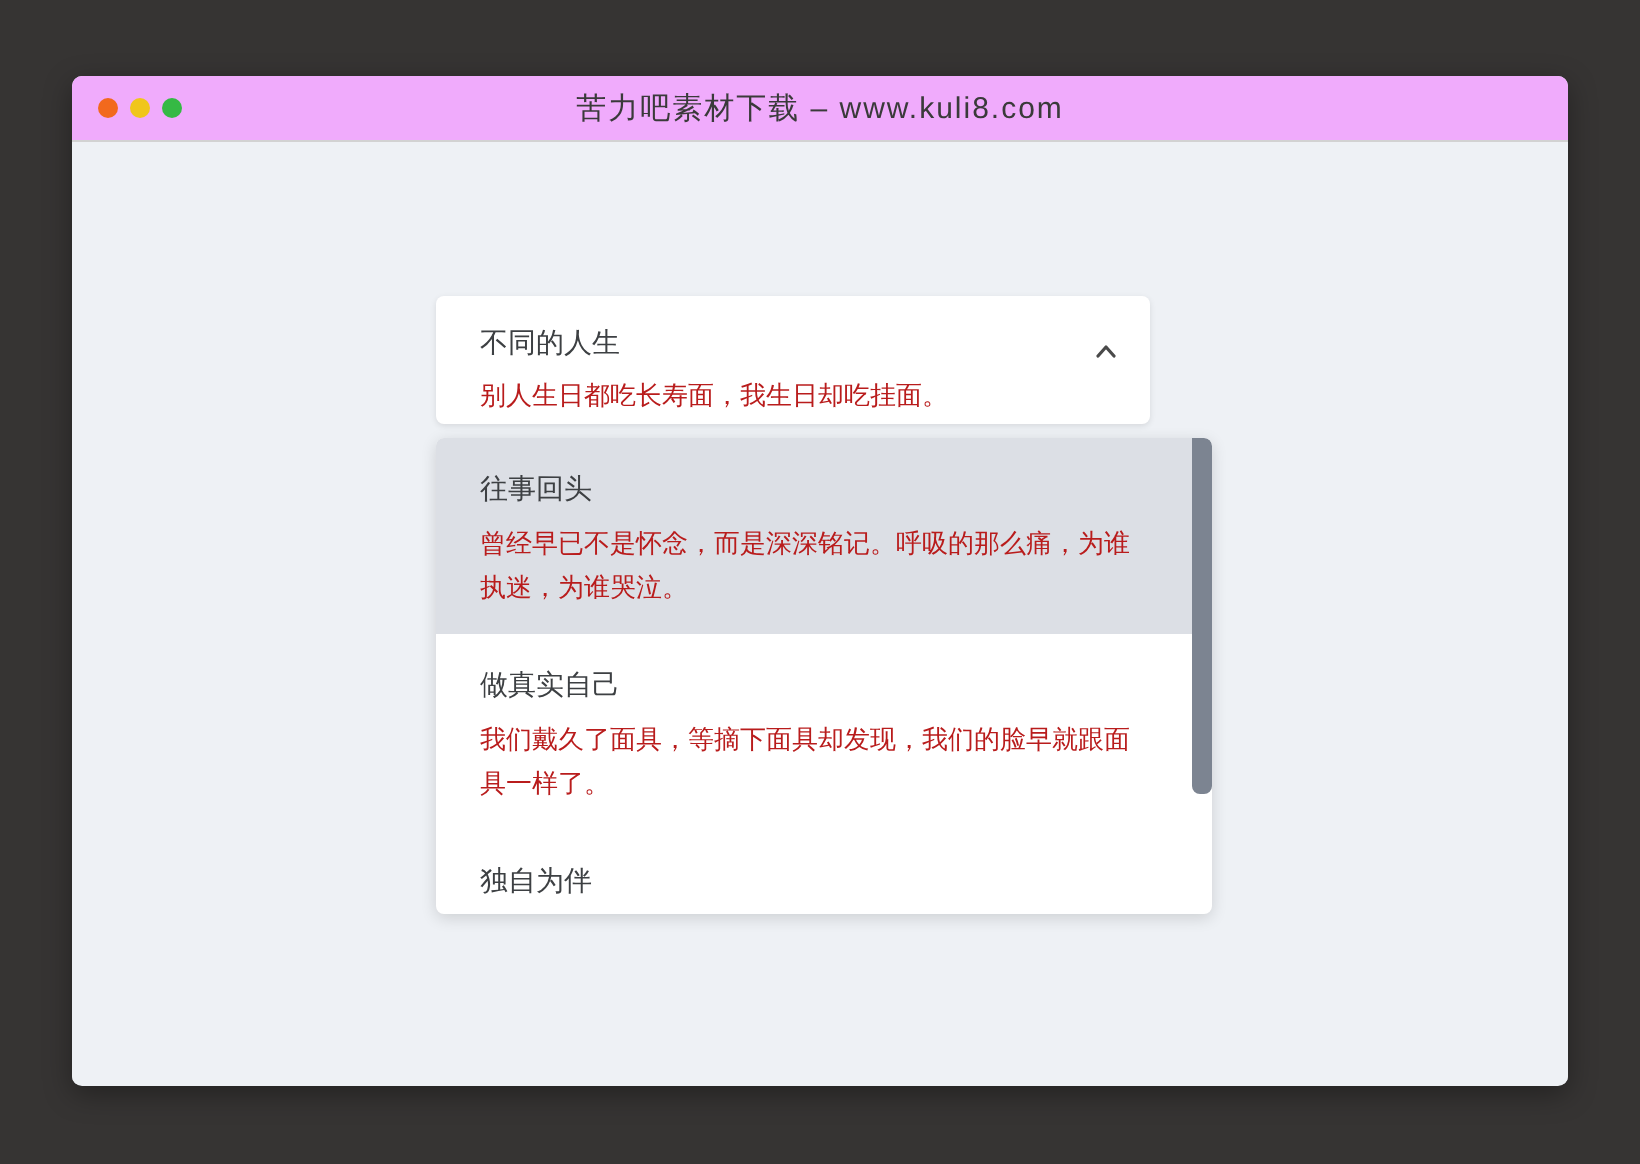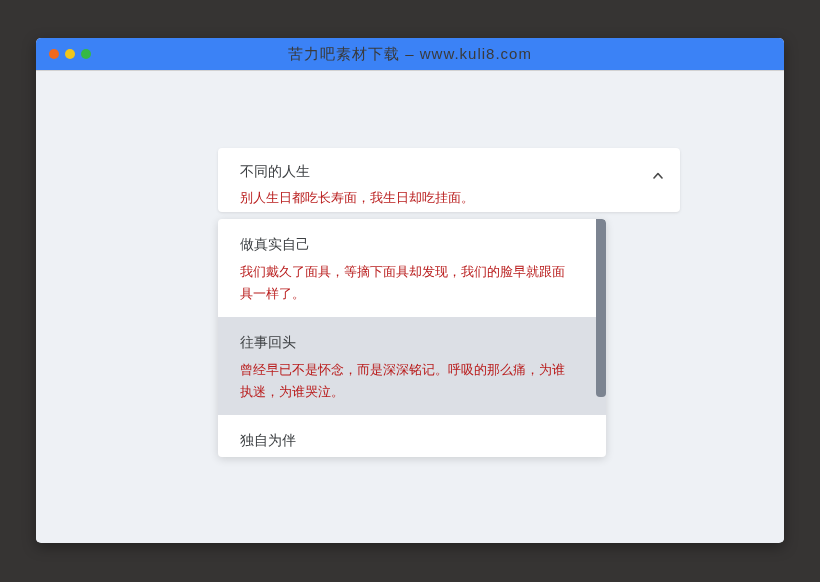--- a/index.html
+++ b/index.html
@@ -15,21 +15,21 @@
     left: 36px; top: 38px;
     width: 748px; height: 505px;
     border-radius: 5px;
     overflow: hidden;
     background: #eef1f5;
     box-shadow: 0 4px 14px rgba(0,0,0,0.35);
   }
   .titlebar {
     position: relative;
     height: 33px;
-    background: #3b82f6;
+    background: #f0abfc;
     border-bottom: 1px solid #d2d2d2;
     display: flex;
     align-items: center;
     justify-content: center;
   }
   .traffic-lights {
     position: absolute;
     left: 13px; top: 0;
     height: 100%;
     display: flex;
@@ -51,21 +51,21 @@
     letter-spacing: 1px;
   }
   .content {
     position: relative;
     height: 471px;
     background: #eef1f5;
   }
   .select-box {
     position: absolute;
     left: 182px; top: 77px;
-    width: 462px; height: 64px;
+    width: 357px; height: 64px;
     background: #ffffff;
     border-radius: 4px;
     box-shadow: 0 1px 3px rgba(0,0,0,0.10);
     padding: 13px 44px 13px 22px;
     cursor: pointer;
   }
   .opt-title {
     font-size: 14px;
     color: #3d4043;
     line-height: 20px;
@@ -132,28 +132,28 @@
       <div class="opt-desc">别人生日都吃长寿面，我生日却吃挂面。</div>
       <span class="chevron">
         <svg width="10" height="8" viewBox="0 0 10 8">
           <polyline points="1,6 5,1.5 9,6" fill="none" stroke="#4a4a4a" stroke-width="1.6" stroke-linecap="round" stroke-linejoin="round"></polyline>
         </svg>
       </span>
     </div>
 
     <div class="dropdown">
 
+      <div class="option highlighted">
+        <div class="opt-title">往事回头</div>
+        <div class="opt-desc">曾经早已不是怀念，而是深深铭记。呼吸的那么痛，为谁执迷，为谁哭泣。</div>
+      </div>
+
       <div class="option">
         <div class="opt-title">做真实自己</div>
         <div class="opt-desc">我们戴久了面具，等摘下面具却发现，我们的脸早就跟面具一样了。</div>
-      </div>
-
-      <div class="option highlighted">
-        <div class="opt-title">往事回头</div>
-        <div class="opt-desc">曾经早已不是怀念，而是深深铭记。呼吸的那么痛，为谁执迷，为谁哭泣。</div>
       </div>
 
       <div class="option">
         <div class="opt-title">独自为伴</div>
 
       </div>
 
       <div class="scrollbar-thumb"></div>
     </div>
 

